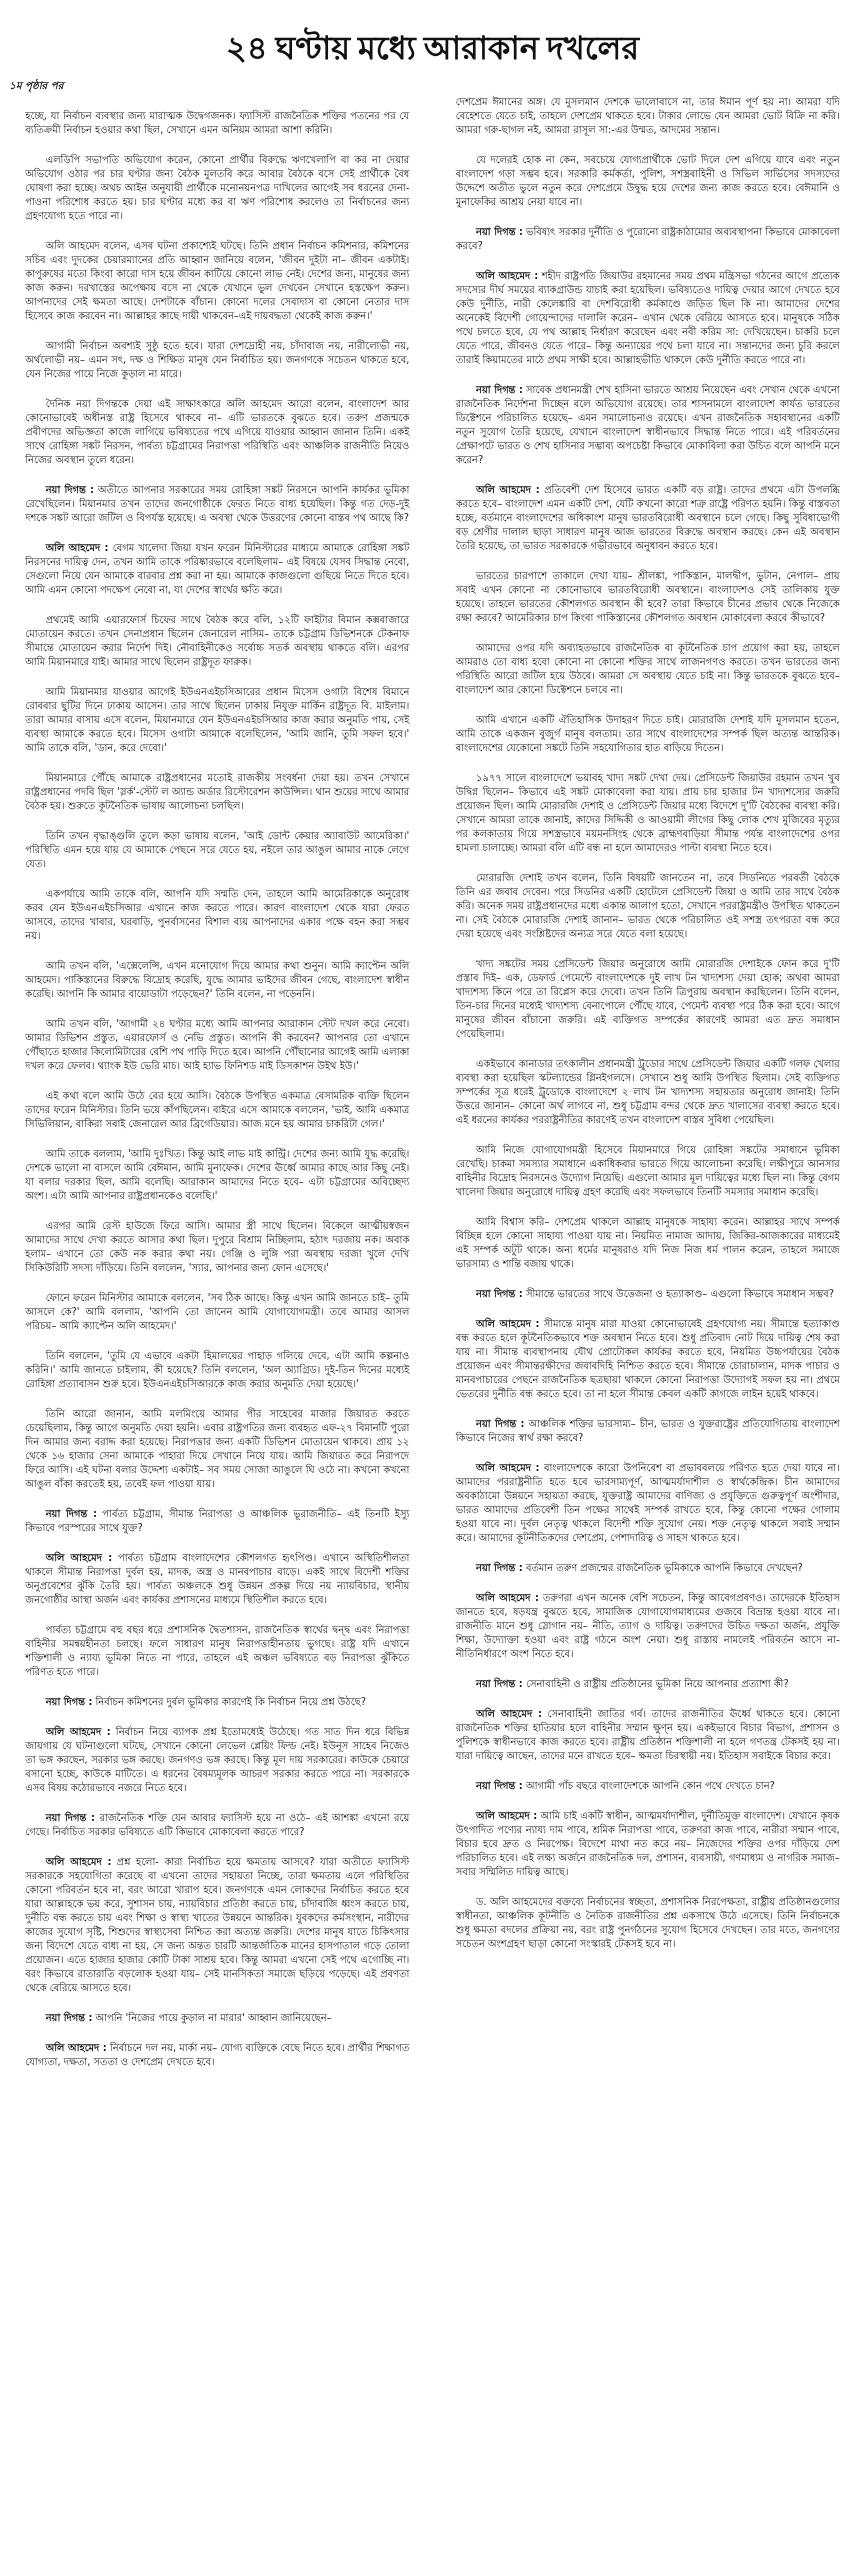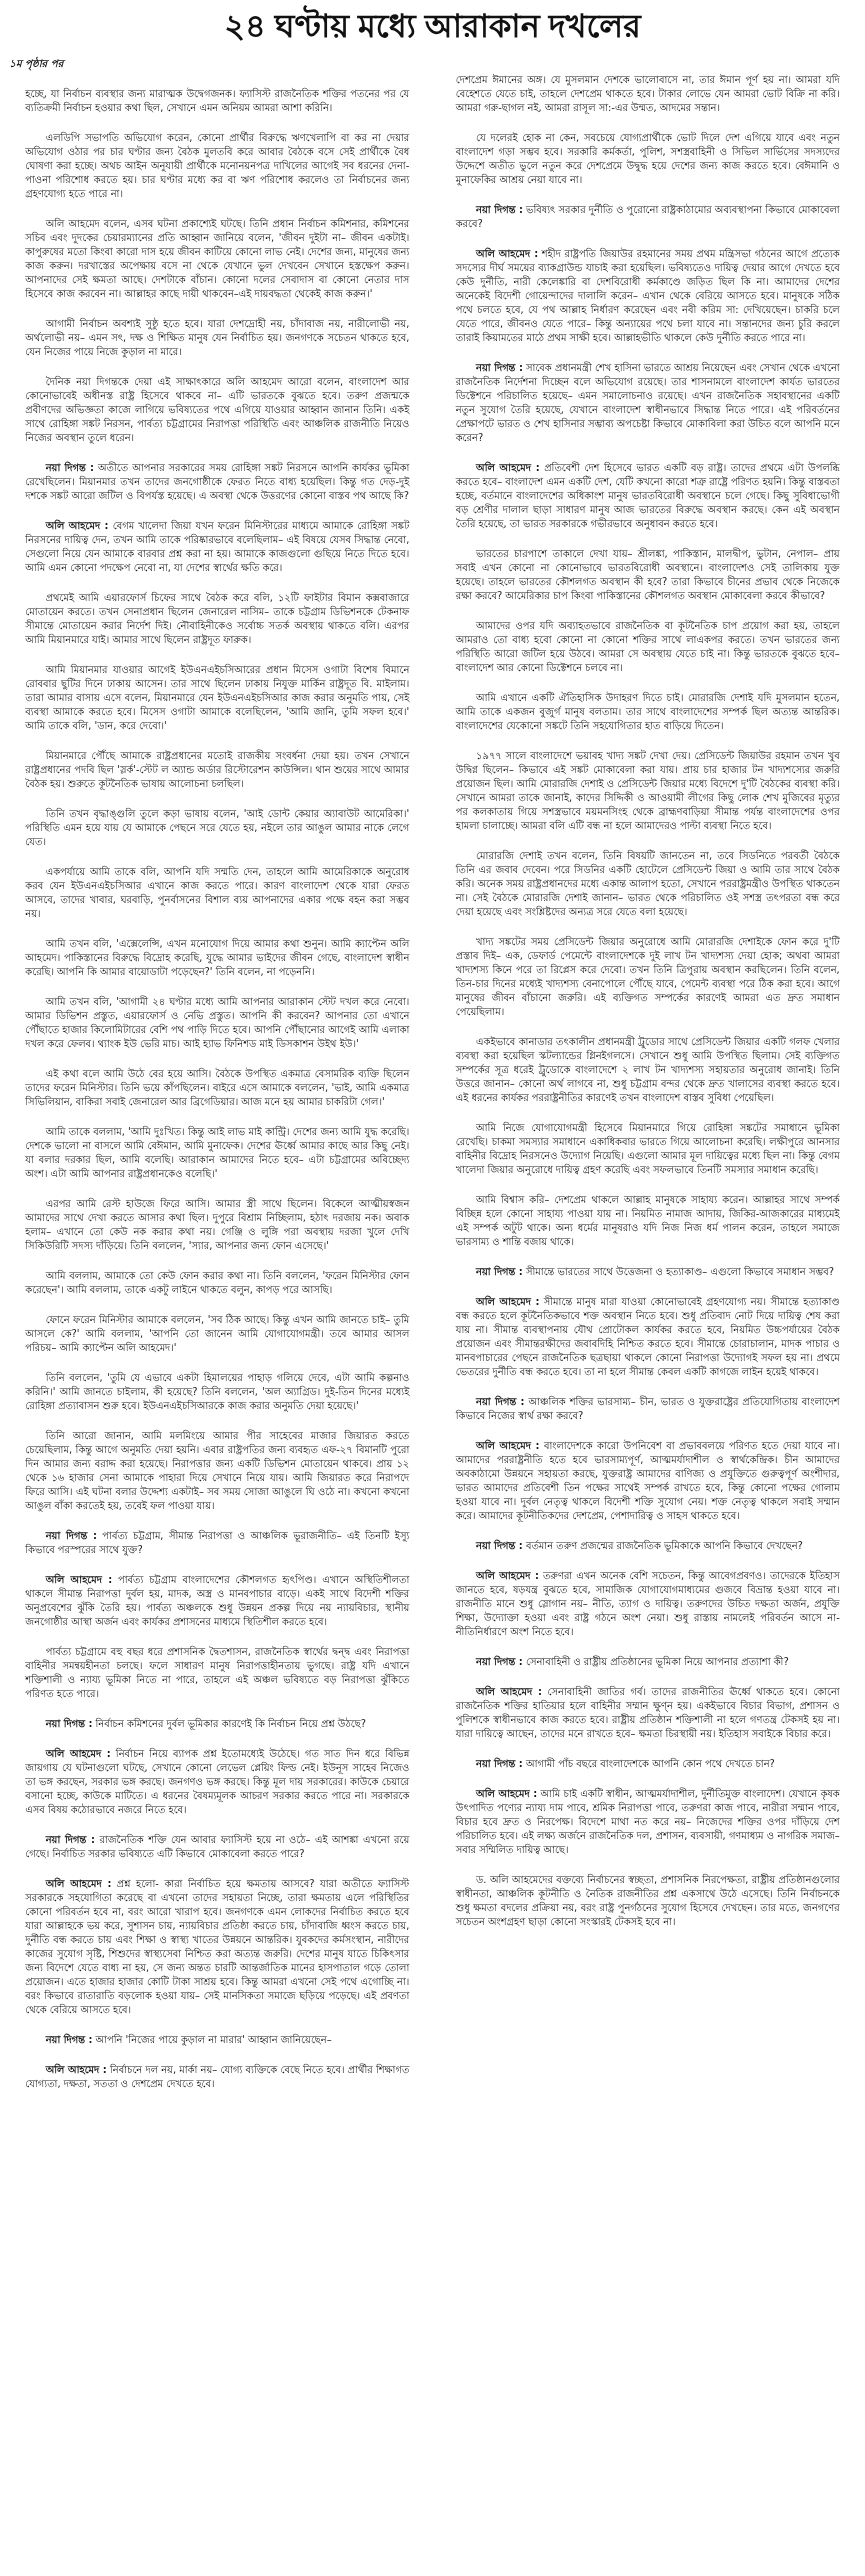--- a/index.html
+++ b/index.html
@@ -4,22 +4,22 @@
 <style>
   html, body { margin:0; padding:0; background:#ffffff; }
   body {
     width:865px; height:2576px; overflow:hidden;
     font-family:"DejaVu Sans", sans-serif;
     color:#1a1a1a;
   }
   .page { width:865px; height:2576px; position:relative; box-sizing:border-box; padding:0 9.3px; }
   .headline {
     text-align:center; font-size:32px; font-weight:700; line-height:46px;
-    height:54px; padding-top:3px; color:#111;
-    font-family:Liberation Sans, sans-serif;
+    height:54px; padding-top:25px; color:#111;
+    font-family:Liberation Serif, serif;
   }
   .columns { display:flex; justify-content:space-between; }
   .col { width:416px; font-size:9.9px; line-height:14px; text-align:justify; }
   .jump { font-size:10.2px; font-style:italic; font-weight:700; margin-bottom:6px; }
   .p { text-indent:20.4px; margin:16px; }
   .p.noindent { text-indent:0; }
   .spk { font-weight:700; }
 </style>
 </head>
 <body>
@@ -39,21 +39,20 @@
         <p class="p"><span>প্রথমেই আমি এয়ারফোর্স চিফের সাথে বৈঠক করে বলি, ১২টি ফাইটার বিমান কক্সবাজারে মোতায়েন করতে। তখন সেনাপ্রধান ছিলেন জেনারেল নাসিম– তাকে চট্টগ্রাম ডিভিশনকে টেকনাফ সীমান্তে মোতায়েন করার নির্দেশ দিই। নৌবাহিনীকেও সর্বোচ্চ সতর্ক অবস্থায় থাকতে বলি। এরপর আমি মিয়ানমারে যাই। আমার সাথে ছিলেন রাষ্ট্রদূত ফারুক।</span></p>
         <p class="p"><span>আমি মিয়ানমার যাওয়ার আগেই ইউএনএইচসিআরের প্রধান মিসেস ওগাটা বিশেষ বিমানে রোববার ছুটির দিনে ঢাকায় আসেন। তার সাথে ছিলেন ঢাকায় নিযুক্ত মার্কিন রাষ্ট্রদূত বি. মাইলাম। তারা আমার বাসায় এসে বলেন, মিয়ানমারে যেন ইউএনএইচসিআর কাজ করার অনুমতি পায়, সেই ব্যবস্থা আমাকে করতে হবে। মিসেস ওগাটা আমাকে বলেছিলেন, 'আমি জানি, তুমি সফল হবে।' আমি তাকে বলি, 'ডান, করে দেবো।'</span></p>
         <p class="p"><span>মিয়ানমারে পৌঁছে আমাকে রাষ্ট্রপ্রধানের মতোই রাজকীয় সংবর্ধনা দেয়া হয়। তখন সেখানে রাষ্ট্রপ্রধানের পদবি ছিল 'স্লর্ক'-স্টেট ল অ্যান্ড অর্ডার রিস্টোরেশন কাউন্সিল। থান শুয়ের সাথে আমার বৈঠক হয়। শুরুতে কূটনৈতিক ভাষায় আলোচনা চলছিল।</span></p>
         <p class="p"><span>তিনি তখন বৃদ্ধাঙ্গুলি তুলে কড়া ভাষায় বলেন, 'আই ডোন্ট কেয়ার অ্যাবাউট আমেরিকা।' পরিস্থিতি এমন হয়ে যায় যে আমাকে পেছনে সরে যেতে হয়, নইলে তার আঙুল আমার নাকে লেগে যেত।</span></p>
         <p class="p"><span>একপর্যায়ে আমি তাকে বলি, আপনি যদি সম্মতি দেন, তাহলে আমি আমেরিকাকে অনুরোধ করব যেন ইউএনএইচসিআর এখানে কাজ করতে পারে। কারণ বাংলাদেশ থেকে যারা ফেরত আসবে, তাদের খাবার, ঘরবাড়ি, পুনর্বাসনের বিশাল ব্যয় আপনাদের একার পক্ষে বহন করা সম্ভব নয়।</span></p>
         <p class="p"><span>আমি তখন বলি, 'এক্সেলেন্সি, এখন মনোযোগ দিয়ে আমার কথা শুনুন। আমি ক্যাপ্টেন অলি আহমেদ। পাকিস্তানের বিরুদ্ধে বিদ্রোহ করেছি, যুদ্ধে আমার ভাইদের জীবন গেছে, বাংলাদেশ স্বাধীন করেছি। আপনি কি আমার বায়োডাটা পড়েছেন?' তিনি বলেন, না পড়েননি।</span></p>
         <p class="p"><span>আমি তখন বলি, 'আগামী ২৪ ঘণ্টার মধ্যে আমি আপনার আরাকান স্টেট দখল করে নেবো। আমার ডিভিশন প্রস্তুত, এয়ারফোর্স ও নেভি প্রস্তুত। আপনি কী করবেন? আপনার তো এখানে পৌঁছাতে হাজার কিলোমিটারের বেশি পথ পাড়ি দিতে হবে। আপনি পৌঁছানোর আগেই আমি এলাকা দখল করে ফেলব। থ্যাংক ইউ ভেরি মাচ। আই হ্যাভ ফিনিশড মাই ডিসকাশন উইথ ইউ।'</span></p>
         <p class="p"><span>এই কথা বলে আমি উঠে বের হয়ে আসি। বৈঠকে উপস্থিত একমাত্র বেসামরিক ব্যক্তি ছিলেন তাদের ফরেন মিনিস্টার। তিনি ভয়ে কাঁপছিলেন। বাইরে এসে আমাকে বললেন, 'ভাই, আমি একমাত্র সিভিলিয়ান, বাকিরা সবাই জেনারেল আর ব্রিগেডিয়ার। আজ মনে হয় আমার চাকরিটা গেল।'</span></p>
         <p class="p"><span>আমি তাকে বললাম, 'আমি দুঃখিত। কিন্তু আই লাভ মাই কান্ট্রি। দেশের জন্য আমি যুদ্ধ করেছি। দেশকে ভালো না বাসলে আমি বেঈমান, আমি মুনাফেক। দেশের ঊর্ধ্বে আমার কাছে আর কিছু নেই। যা বলার দরকার ছিল, আমি বলেছি। আরাকান আমাদের নিতে হবে– এটা চট্টগ্রামের অবিচ্ছেদ্য অংশ। এটা আমি আপনার রাষ্ট্রপ্রধানকেও বলেছি।'</span></p>
         <p class="p"><span>এরপর আমি রেস্ট হাউজে ফিরে আসি। আমার স্ত্রী সাথে ছিলেন। বিকেলে আত্মীয়স্বজন আমাদের সাথে দেখা করতে আসার কথা ছিল। দুপুরে বিশ্রাম নিচ্ছিলাম, হঠাৎ দরজায় নক। অবাক হলাম– এখানে তো কেউ নক করার কথা নয়। গেঞ্জি ও লুঙ্গি পরা অবস্থায় দরজা খুলে দেখি সিকিউরিটি সদস্য দাঁড়িয়ে। তিনি বললেন, 'স্যার, আপনার জন্য ফোন এসেছে।'</span></p>
-        <p class="p"><span>আমি বললাম, আমাকে তো কেউ ফোন করার কথা না। তিনি বললেন, 'ফরেন মিনিস্টার ফোন করেছেন'। আমি বললাম, তাকে একটু লাইনে থাকতে বলুন, কাপড় পরে আসছি।</span></p>
         <p class="p"><span>ফোনে ফরেন মিনিস্টার আমাকে বললেন, 'সব ঠিক আছে। কিন্তু এখন আমি জানতে চাই– তুমি আসলে কে?' আমি বললাম, 'আপনি তো জানেন আমি যোগাযোগমন্ত্রী। তবে আমার আসল পরিচয়– আমি ক্যাপ্টেন অলি আহমেদ।'</span></p>
         <p class="p"><span>তিনি বললেন, 'তুমি যে এভাবে একটা হিমালয়ের পাহাড় গলিয়ে দেবে, এটা আমি কল্পনাও করিনি।' আমি জানতে চাইলাম, কী হয়েছে? তিনি বললেন, 'অল অ্যাগ্রিড। দুই-তিন দিনের মধ্যেই রোহিঙ্গা প্রত্যাবাসন শুরু হবে। ইউএনএইচসিআরকে কাজ করার অনুমতি দেয়া হয়েছে।'</span></p>
         <p class="p"><span>তিনি আরো জানান, আমি মলমিংয়ে আমার পীর সাহেবের মাজার জিয়ারত করতে চেয়েছিলাম, কিন্তু আগে অনুমতি দেয়া হয়নি। এবার রাষ্ট্রপতির জন্য ব্যবহৃত এফ-২৭ বিমানটি পুরো দিন আমার জন্য বরাদ্দ করা হয়েছে। নিরাপত্তার জন্য একটি ডিভিশন মোতায়েন থাকবে। প্রায় ১২ থেকে ১৬ হাজার সেনা আমাকে পাহারা দিয়ে সেখানে নিয়ে যায়। আমি জিয়ারত করে নিরাপদে ফিরে আসি। এই ঘটনা বলার উদ্দেশ্য একটাই– সব সময় সোজা আঙুলে ঘি ওঠে না। কখনো কখনো আঙুল বাঁকা করতেই হয়, তবেই ফল পাওয়া যায়।</span></p>
         <p class="p"><span class="spk">নয়া দিগন্ত :</span> <span>পার্বত্য চট্টগ্রাম, সীমান্ত নিরাপত্তা ও আঞ্চলিক ভূরাজনীতি– এই তিনটি ইস্যু কিভাবে পরস্পরের সাথে যুক্ত?</span></p>
         <p class="p"><span class="spk">অলি আহমেদ :</span> <span>পার্বত্য চট্টগ্রাম বাংলাদেশের কৌশলগত হৃৎপিণ্ড। এখানে অস্থিতিশীলতা থাকলে সীমান্ত নিরাপত্তা দুর্বল হয়, মাদক, অস্ত্র ও মানবপাচার বাড়ে। একই সাথে বিদেশী শক্তির অনুপ্রবেশের ঝুঁকি তৈরি হয়। পার্বত্য অঞ্চলকে শুধু উন্নয়ন প্রকল্প দিয়ে নয় ন্যায়বিচার, স্থানীয় জনগোষ্ঠীর আস্থা অর্জন এবং কার্যকর প্রশাসনের মাধ্যমে স্থিতিশীল করতে হবে।</span></p>
         <p class="p"><span>পার্বত্য চট্টগ্রামে বহু বছর ধরে প্রশাসনিক দ্বৈতশাসন, রাজনৈতিক স্বার্থের দ্বন্দ্ব এবং নিরাপত্তা বাহিনীর সমন্বয়হীনতা চলছে। ফলে সাধারণ মানুষ নিরাপত্তাহীনতায় ভুগছে। রাষ্ট্র যদি এখানে শক্তিশালী ও ন্যায্য ভূমিকা নিতে না পারে, তাহলে এই অঞ্চল ভবিষ্যতে বড় নিরাপত্তা ঝুঁকিতে পরিণত হতে পারে।</span></p>
         <p class="p"><span class="spk">নয়া দিগন্ত :</span> <span>নির্বাচন কমিশনের দুর্বল ভূমিকার কারণেই কি নির্বাচন নিয়ে প্রশ্ন উঠছে?</span></p>
         <p class="p"><span class="spk">অলি আহমেদ :</span> <span>নির্বাচন নিয়ে ব্যাপক প্রশ্ন ইতোমধ্যেই উঠেছে। গত সাত দিন ধরে বিভিন্ন জায়গায় যে ঘটনাগুলো ঘটছে, সেখানে কোনো লেভেল প্লেয়িং ফিল্ড নেই। ইউনূস সাহেব নিজেও তা ভঙ্গ করছেন, সরকার ভঙ্গ করছে। জনগণও ভঙ্গ করছে। কিন্তু মূল দায় সরকারের। কাউকে চেয়ারে বসানো হচ্ছে, কাউকে মাটিতে। এ ধরনের বৈষম্যমূলক আচরণ সরকার করতে পারে না। সরকারকে এসব বিষয় কঠোরভাবে নজরে নিতে হবে।</span></p>
         <p class="p"><span class="spk">নয়া দিগন্ত :</span> <span>রাজনৈতিক শক্তি যেন আবার ফ্যাসিস্ট হয়ে না ওঠে– এই আশঙ্কা এখনো রয়ে গেছে। নির্বাচিত সরকার ভবিষ্যতে এটি কিভাবে মোকাবেলা করতে পারে?</span></p>
         <p class="p"><span class="spk">অলি আহমেদ :</span> <span>প্রশ্ন হলো- কারা নির্বাচিত হয়ে ক্ষমতায় আসবে? যারা অতীতে ফ্যাসিস্ট সরকারকে সহযোগিতা করেছে বা এখনো তাদের সহায়তা নিচ্ছে, তারা ক্ষমতায় এলে পরিস্থিতির কোনো পরিবর্তন হবে না, বরং আরো খারাপ হবে। জনগণকে এমন লোকদের নির্বাচিত করতে হবে যারা আল্লাহকে ভয় করে, সুশাসন চায়, ন্যায়বিচার প্রতিষ্ঠা করতে চায়, চাঁদাবাজি ধ্বংস করতে চায়, দুর্নীতি বন্ধ করতে চায় এবং শিক্ষা ও স্বাস্থ্য খাতের উন্নয়নে আন্তরিক। যুবকদের কর্মসংস্থান, নারীদের কাজের সুযোগ সৃষ্টি, শিশুদের স্বাস্থ্যসেবা নিশ্চিত করা অত্যন্ত জরুরি। দেশের মানুষ যাতে চিকিৎসার জন্য বিদেশে যেতে বাধ্য না হয়, সে জন্য অন্তত চারটি আন্তর্জাতিক মানের হাসপাতাল গড়ে তোলা প্রয়োজন। এতে হাজার হাজার কোটি টাকা সাশ্রয় হবে। কিন্তু আমরা এখনো সেই পথে এগোচ্ছি না। বরং কিভাবে রাতারাতি বড়লোক হওয়া যায়– সেই মানসিকতা সমাজে ছড়িয়ে পড়েছে। এই প্রবণতা থেকে বেরিয়ে আসতে হবে।</span></p>
@@ -61,21 +60,21 @@
         <p class="p"><span class="spk">অলি আহমেদ :</span> <span>নির্বাচনে দল নয়, মার্কা নয়– যোগ্য ব্যক্তিকে বেছে নিতে হবে। প্রার্থীর শিক্ষাগত যোগ্যতা, দক্ষতা, সততা ও দেশপ্রেম দেখতে হবে।</span></p>
       </div>
     <div class="col" id="col-right">
         <p class="p noindent"><span>দেশপ্রেম ঈমানের অঙ্গ। যে মুসলমান দেশকে ভালোবাসে না, তার ঈমান পূর্ণ হয় না। আমরা যদি বেহেশতে যেতে চাই, তাহলে দেশপ্রেম থাকতে হবে। টাকার লোভে যেন আমরা ভোট বিক্রি না করি। আমরা গরু-ছাগল নই, আমরা রাসূল সা:-এর উম্মত, আদমের সন্তান।</span></p>
         <p class="p"><span>যে দলেরই হোক না কেন, সবচেয়ে যোগ্যপ্রার্থীকে ভোট দিলে দেশ এগিয়ে যাবে এবং নতুন বাংলাদেশ গড়া সম্ভব হবে। সরকারি কর্মকর্তা, পুলিশ, সশস্ত্রবাহিনী ও সিভিল সার্ভিসের সদস্যদের উদ্দেশে অতীত ভুলে নতুন করে দেশপ্রেমে উদ্বুদ্ধ হয়ে দেশের জন্য কাজ করতে হবে। বেঈমানি ও মুনাফেকির আশ্রয় নেয়া যাবে না।</span></p>
         <p class="p"><span class="spk">নয়া দিগন্ত :</span> <span>ভবিষ্যৎ সরকার দুর্নীতি ও পুরোনো রাষ্ট্রকাঠামোর অব্যবস্থাপনা কিভাবে মোকাবেলা করবে?</span></p>
         <p class="p"><span class="spk">অলি আহমেদ :</span> <span>শহীদ রাষ্ট্রপতি জিয়াউর রহমানের সময় প্রথম মন্ত্রিসভা গঠনের আগে প্রত্যেক সদস্যের দীর্ঘ সময়ের ব্যাকগ্রাউন্ড যাচাই করা হয়েছিল। ভবিষ্যতেও দায়িত্ব দেয়ার আগে দেখতে হবে কেউ দুর্নীতি, নারী কেলেঙ্কারি বা দেশবিরোধী কর্মকাণ্ডে জড়িত ছিল কি না। আমাদের দেশের অনেকেই বিদেশী গোয়েন্দাদের দালালি করেন– এখান থেকে বেরিয়ে আসতে হবে। মানুষকে সঠিক পথে চলতে হবে, যে পথ আল্লাহ নির্ধারণ করেছেন এবং নবী করিম সা: দেখিয়েছেন। চাকরি চলে যেতে পারে, জীবনও যেতে পারে– কিন্তু অন্যায়ের পথে চলা যাবে না। সন্তানদের জন্য চুরি করলে তারাই কিয়ামতের মাঠে প্রথম সাক্ষী হবে। আল্লাহভীতি থাকলে কেউ দুর্নীতি করতে পারে না।</span></p>
         <p class="p"><span class="spk">নয়া দিগন্ত :</span> <span>সাবেক প্রধানমন্ত্রী শেখ হাসিনা ভারতে আশ্রয় নিয়েছেন এবং সেখান থেকে এখনো রাজনৈতিক নির্দেশনা দিচ্ছেন বলে অভিযোগ রয়েছে। তার শাসনামলে বাংলাদেশ কার্যত ভারতের ডিক্টেশনে পরিচালিত হয়েছে– এমন সমালোচনাও রয়েছে। এখন রাজনৈতিক সহাবস্থানের একটি নতুন সুযোগ তৈরি হয়েছে, যেখানে বাংলাদেশ স্বাধীনভাবে সিদ্ধান্ত নিতে পারে। এই পরিবর্তনের প্রেক্ষাপটে ভারত ও শেখ হাসিনার সম্ভাব্য অপচেষ্টা কিভাবে মোকাবিলা করা উচিত বলে আপনি মনে করেন?</span></p>
         <p class="p"><span class="spk">অলি আহমেদ :</span> <span>প্রতিবেশী দেশ হিসেবে ভারত একটি বড় রাষ্ট্র। তাদের প্রথমে এটা উপলব্ধি করতে হবে– বাংলাদেশ এমন একটি দেশ, যেটি কখনো কারো শত্রু রাষ্ট্রে পরিণত হয়নি। কিন্তু বাস্তবতা হচ্ছে, বর্তমানে বাংলাদেশের অধিকাংশ মানুষ ভারতবিরোধী অবস্থানে চলে গেছে। কিছু সুবিধাভোগী বড় শ্রেণীর দালাল ছাড়া সাধারণ মানুষ আজ ভারতের বিরুদ্ধে অবস্থান করছে। কেন এই অবস্থান তৈরি হয়েছে, তা ভারত সরকারকে গভীরভাবে অনুধাবন করতে হবে।</span></p>
         <p class="p"><span>ভারতের চারপাশে তাকালে দেখা যায়– শ্রীলঙ্কা, পাকিস্তান, মালদ্বীপ, ভুটান, নেপাল– প্রায় সবাই এখন কোনো না কোনোভাবে ভারতবিরোধী অবস্থানে। বাংলাদেশও সেই তালিকায় যুক্ত হয়েছে। তাহলে ভারতের কৌশলগত অবস্থান কী হবে? তারা কিভাবে চীনের প্রভাব থেকে নিজেকে রক্ষা করবে? আমেরিকার চাপ কিংবা পাকিস্তানের কৌশলগত অবস্থান মোকাবেলা করবে কীভাবে?</span></p>
-        <p class="p"><span>আমাদের ওপর যদি অব্যাহতভাবে রাজনৈতিক বা কূটনৈতিক চাপ প্রয়োগ করা হয়, তাহলে আমরাও তো বাধ্য হবো কোনো না কোনো শক্তির সাথে লাএকপর করতে। তখন ভারতের জন্য পরিস্থিতি আরো জটিল হয়ে উঠবে। আমরা সে অবস্থায় যেতে চাই না। কিন্তু ভারতকে বুঝতে হবে–বাংলাদেশ আর কোনো ডিক্টেশনে চলবে না।</span></p>
+        <p class="p"><span>আমাদের ওপর যদি অব্যাহতভাবে রাজনৈতিক বা কূটনৈতিক চাপ প্রয়োগ করা হয়, তাহলে আমরাও তো বাধ্য হবো কোনো না কোনো শক্তির সাথে লাজনগণও করতে। তখন ভারতের জন্য পরিস্থিতি আরো জটিল হয়ে উঠবে। আমরা সে অবস্থায় যেতে চাই না। কিন্তু ভারতকে বুঝতে হবে–বাংলাদেশ আর কোনো ডিক্টেশনে চলবে না।</span></p>
         <p class="p"><span>আমি এখানে একটি ঐতিহাসিক উদাহরণ দিতে চাই। মোরারজি দেশাই যদি মুসলমান হতেন, আমি তাকে একজন বুজুর্গ মানুষ বলতাম। তার সাথে বাংলাদেশের সম্পর্ক ছিল অত্যন্ত আন্তরিক। বাংলাদেশের যেকোনো সঙ্কটে তিনি সহযোগিতার হাত বাড়িয়ে দিতেন।</span></p>
         <p class="p"><span>১৯৭৭ সালে বাংলাদেশে ভয়াবহ খাদ্য সঙ্কট দেখা দেয়। প্রেসিডেন্ট জিয়াউর রহমান তখন খুব উদ্বিগ্ন ছিলেন– কিভাবে এই সঙ্কট মোকাবেলা করা যায়। প্রায় চার হাজার টন খাদ্যশস্যের জরুরি প্রয়োজন ছিল। আমি মোরারজি দেশাই ও প্রেসিডেন্ট জিয়ার মধ্যে বিদেশে দু'টি বৈঠকের ব্যবস্থা করি। সেখানে আমরা তাকে জানাই, কাদের সিদ্দিকী ও আওয়ামী লীগের কিছু লোক শেখ মুজিবের মৃত্যুর পর কলকাতায় গিয়ে সশস্ত্রভাবে ময়মনসিংহ থেকে ব্রাহ্মণবাড়িয়া সীমান্ত পর্যন্ত বাংলাদেশের ওপর হামলা চালাচ্ছে। আমরা বলি এটি বন্ধ না হলে আমাদেরও পাল্টা ব্যবস্থা নিতে হবে।</span></p>
         <p class="p"><span>মোরারজি দেশাই তখন বলেন, তিনি বিষয়টি জানতেন না, তবে সিডনিতে পরবর্তী বৈঠকে তিনি এর জবাব দেবেন। পরে সিডনির একটি হোটেলে প্রেসিডেন্ট জিয়া ও আমি তার সাথে বৈঠক করি। অনেক সময় রাষ্ট্রপ্রধানদের মধ্যে একান্ত আলাপ হতো, সেখানে পররাষ্ট্রমন্ত্রীও উপস্থিত থাকতেন না। সেই বৈঠকে মোরারজি দেশাই জানান– ভারত থেকে পরিচালিত ওই সশস্ত্র তৎপরতা বন্ধ করে দেয়া হয়েছে এবং সংশ্লিষ্টদের অন্যত্র সরে যেতে বলা হয়েছে।</span></p>
         <p class="p"><span>খাদ্য সঙ্কটের সময় প্রেসিডেন্ট জিয়ার অনুরোধে আমি মোরারজি দেশাইকে ফোন করে দু'টি প্রস্তাব দিই– এক, ডেফার্ড পেমেন্টে বাংলাদেশকে দুই লাখ টন খাদ্যশস্য দেয়া হোক; অথবা আমরা খাদ্যশস্য কিনে পরে তা রিপ্লেস করে দেবো। তখন তিনি ত্রিপুরায় অবস্থান করছিলেন। তিনি বলেন, তিন-চার দিনের মধ্যেই খাদ্যশস্য বেনাপোলে পৌঁছে যাবে, পেমেন্ট ব্যবস্থা পরে ঠিক করা হবে। আগে মানুষের জীবন বাঁচানো জরুরি। এই ব্যক্তিগত সম্পর্কের কারণেই আমরা এত দ্রুত সমাধান পেয়েছিলাম।</span></p>
         <p class="p"><span>একইভাবে কানাডার তৎকালীন প্রধানমন্ত্রী ট্রুডোর সাথে প্রেসিডেন্ট জিয়ার একটি গলফ খেলার ব্যবস্থা করা হয়েছিল স্কটল্যান্ডের গ্লিনইগলসে। সেখানে শুধু আমি উপস্থিত ছিলাম। সেই ব্যক্তিগত সম্পর্কের সূত্র ধরেই ট্রুডোকে বাংলাদেশে ২ লাখ টন খাদ্যশস্য সহায়তার অনুরোধ জানাই। তিনি উত্তরে জানান– কোনো অর্থ লাগবে না, শুধু চট্টগ্রাম বন্দর থেকে দ্রুত খালাসের ব্যবস্থা করতে হবে। এই ধরনের কার্যকর পররাষ্ট্রনীতির কারণেই তখন বাংলাদেশ বাস্তব সুবিধা পেয়েছিল।</span></p>
         <p class="p"><span>আমি নিজে যোগাযোগমন্ত্রী হিসেবে মিয়ানমারে গিয়ে রোহিঙ্গা সঙ্কটের সমাধানে ভূমিকা রেখেছি। চাকমা সমস্যার সমাধানে একাধিকবার ভারতে গিয়ে আলোচনা করেছি। লক্ষীপুরে আনসার বাহিনীর বিদ্রোহ নিরসনেও উদ্যোগ নিয়েছি। এগুলো আমার মূল দায়িত্বের মধ্যে ছিল না। কিন্তু বেগম খালেদা জিয়ার অনুরোধে দায়িত্ব গ্রহণ করেছি এবং সফলভাবে তিনটি সমস্যার সমাধান করেছি।</span></p>
         <p class="p"><span>আমি বিশ্বাস করি– দেশপ্রেম থাকলে আল্লাহ মানুষকে সাহায্য করেন। আল্লাহর সাথে সম্পর্ক বিচ্ছিন্ন হলে কোনো সাহায্য পাওয়া যায় না। নিয়মিত নামাজ আদায়, জিকির-আজকারের মাধ্যমেই এই সম্পর্ক অটুট থাকে। অন্য ধর্মের মানুষরাও যদি নিজ নিজ ধর্ম পালন করেন, তাহলে সমাজে ভারসাম্য ও শান্তি বজায় থাকে।</span></p>
         <p class="p"><span class="spk">নয়া দিগন্ত :</span> <span>সীমান্তে ভারতের সাথে উত্তেজনা ও হত্যাকাণ্ড– এগুলো কিভাবে সমাধান সম্ভব?</span></p>
         <p class="p"><span class="spk">অলি আহমেদ :</span> <span>সীমান্তে মানুষ মারা যাওয়া কোনোভাবেই গ্রহণযোগ্য নয়। সীমান্তে হত্যাকাণ্ড বন্ধ করতে হলে কূটনৈতিকভাবে শক্ত অবস্থান নিতে হবে। শুধু প্রতিবাদ নোট দিয়ে দায়িত্ব শেষ করা যায় না। সীমান্ত ব্যবস্থাপনায় যৌথ প্রোটোকল কার্যকর করতে হবে, নিয়মিত উচ্চপর্যায়ের বৈঠক প্রয়োজন এবং সীমান্তরক্ষীদের জবাবদিহি নিশ্চিত করতে হবে। সীমান্তে চোরাচালান, মাদক পাচার ও মানবপাচারের পেছনে রাজনৈতিক ছত্রছায়া থাকলে কোনো নিরাপত্তা উদ্যোগই সফল হয় না। প্রথমে ভেতরের দুর্নীতি বন্ধ করতে হবে। তা না হলে সীমান্ত কেবল একটি কাগজে লাইন হয়েই থাকবে।</span></p>
         <p class="p"><span class="spk">নয়া দিগন্ত :</span> <span>আঞ্চলিক শক্তির ভারসাম্য– চীন, ভারত ও যুক্তরাষ্ট্রের প্রতিযোগিতায় বাংলাদেশ কিভাবে নিজের স্বার্থ রক্ষা করবে?</span></p>

